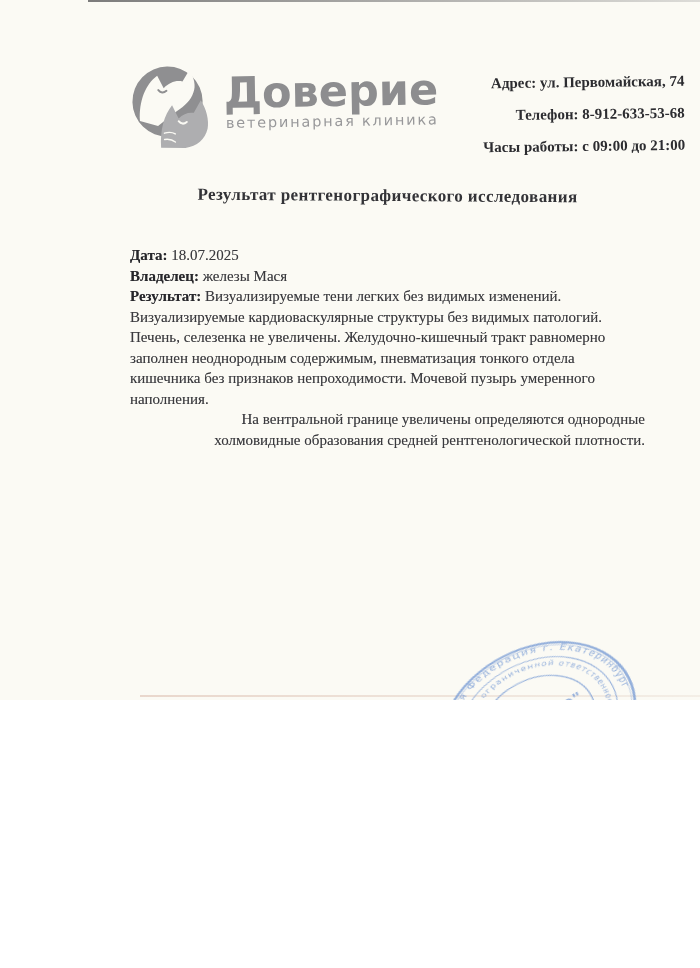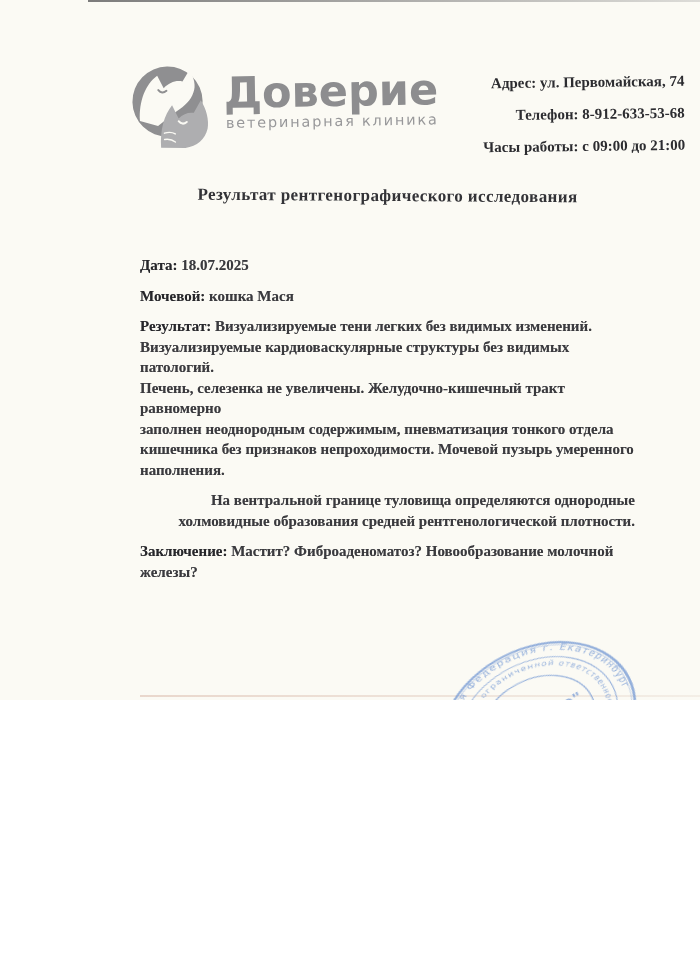--- a/index.html
+++ b/index.html
@@ -52,21 +52,21 @@
     transform:rotate(0.4deg);
     letter-spacing:0.4px;
   }
 
   
   .body-col{
     position:absolute;left:130px;top:245px;width:515px;
     font-size:15px;line-height:20.5px;
     text-shadow:0 0 0.4px rgba(58,58,62,.45);
   }
-  .body-col p{margin:10px;font-weight:bold;}
+  .body-col p{margin:0;}
   .field{margin-bottom:12.5px;}
   b{color:#26262a;}
   .prewrap{white-space:pre-line;text-align:right;}
   .para-desc{margin-top:7px;}
   .para-findings{margin-top:6px;}
   .para-conclusion{margin-top:27px;}
   .para-disclaimer{margin-top:26px;font-weight:bold;color:#26262a;}
   .para-vet{margin-top:37px;}
 
   
@@ -111,34 +111,32 @@
     <div class="line">Часы работы: с 09:00 до 21:00</div>
   </div>
 
   <div class="doc-title">Результат рентгенографического исследования</div>
 
   <div class="body-col">
 
     <p class="field"><b>Дата:</b> <span>18.07.2025</span></p>
 
 
-    <p class="field"><b>Мочевой:</b> <span>кошка Мася</span></p>
+    <p class="field"><b>Владелец:</b> <span>железы Мася</span></p>
 
     <p class="para-desc"><b>Результат:</b> <span class="prewrap">Визуализируемые тени легких без видимых изменений.
 Визуализируемые кардиоваскулярные структуры без видимых патологий.
 Печень, селезенка не увеличены. Желудочно-кишечный тракт равномерно
 заполнен неоднородным содержимым, пневматизация тонкого отдела
 кишечника без признаков непроходимости. Мочевой пузырь умеренного
 наполнения.</span></p>
 
-    <p class="para-findings prewrap">На вентральной границе туловища определяются однородные
+    <p class="para-findings prewrap">На вентральной границе увеличены определяются однородные
 холмовидные образования средней рентгенологической плотности.</p>
 
-    <p class="para-conclusion"><b>Заключение:</b> <span class="prewrap">Мастит? Фиброаденоматоз? Новообразование молочной
-железы?</span></p>
 
 
 
   </div>
 
   <svg class="stamp-scratch" viewBox="0 0 70 34">
     <path d="M2,30 L20,14 L26,20 L44,4" stroke="#9a9a9c" stroke-width="0.8" fill="none" opacity="0.7"></path>
   </svg>
 
   <div class="stamp">

